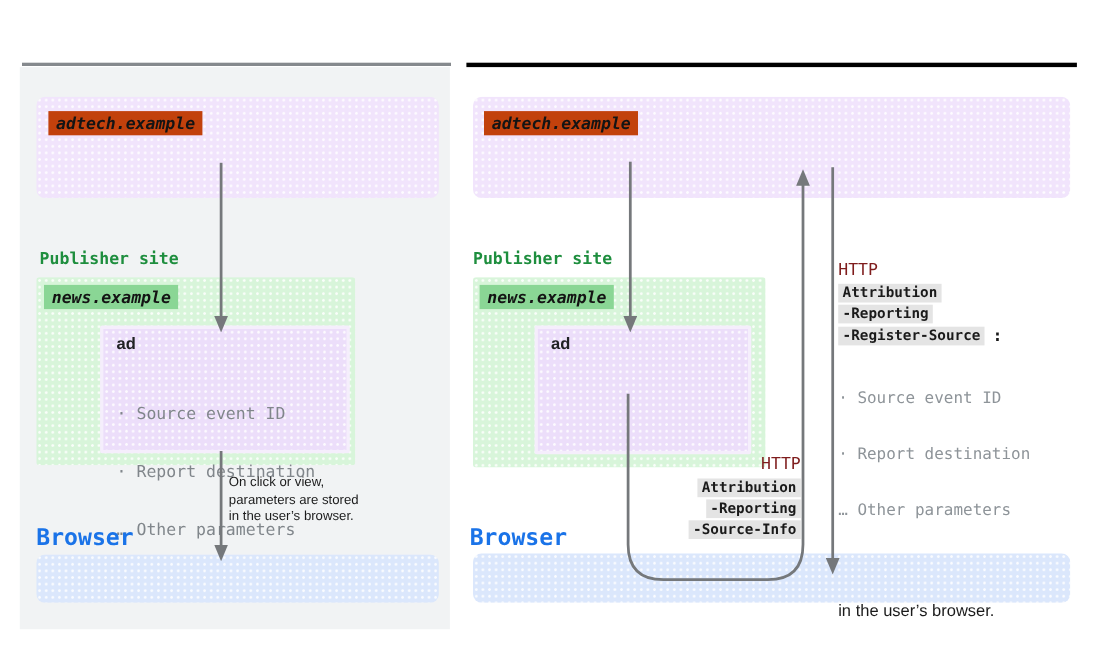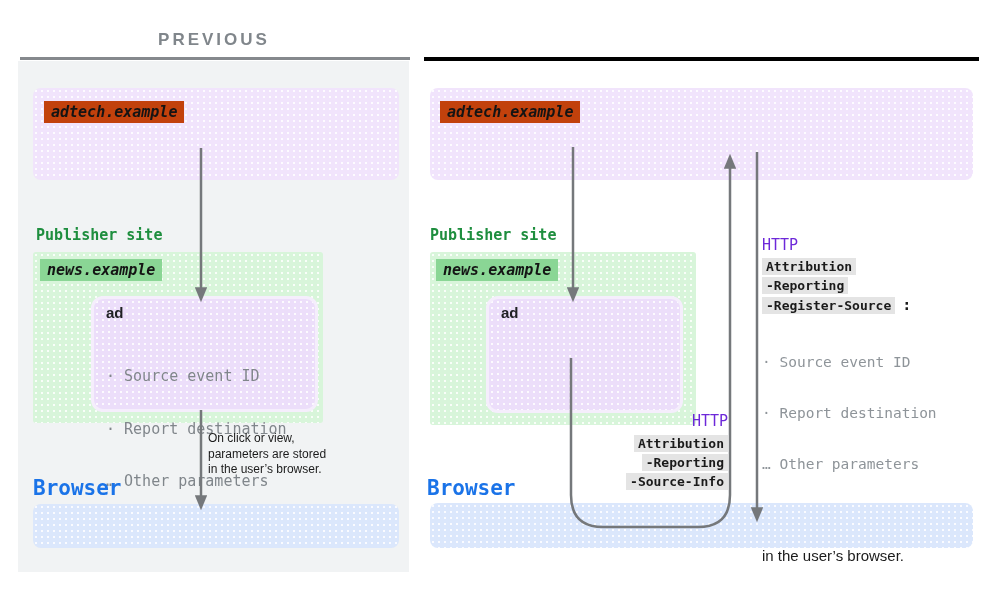--- a/index.html
+++ b/index.html
@@ -30,48 +30,47 @@
     position:absolute;font-family:"DejaVu Sans Mono","Liberation Mono",monospace;
     font-size:15px;font-weight:bold;font-style:italic;color:#141414;
     padding:2px 7px;white-space:pre;
   }
   .chip-purple{background:#c2410c;}
   .chip-green{background:#8ad695;}
   .site-label{position:absolute;font-family:"DejaVu Sans Mono","Liberation Mono",monospace;
     font-size:15px;font-weight:bold;color:#1e8e3e;white-space:pre;}
   .browser-label{position:absolute;font-family:"DejaVu Sans Mono","Liberation Mono",monospace;
     font-size:21px;font-weight:bold;color:#1a73e8;white-space:pre;}
-  .ad-box{position:absolute;background-color:#ecdefa;border:3px solid #f5eefc;border-radius:12px;}
+  .ad-box{position:absolute;background-color:#ecdefa;border:3px solid #f5eefc;border-radius:2px;}
   .ad-title{position:absolute;left:12px;top:5px;font-size:15px;font-weight:bold;color:#202124;}
   .ad-params{position:absolute;left:12px;top:34px;font-family:"DejaVu Sans Mono","Liberation Mono",monospace;
     font-size:15px;line-height:17.5px;color:#80868b;white-space:pre;}
   .note{position:absolute;font-size:12px;line-height:15.5px;color:#1b1b1b;}
   
   .hdr-block{position:absolute;display:flex;flex-direction:column;}
   .hdr-right{align-items:flex-end;}
   .hdr-left{align-items:flex-start;}
-  .http-label{font-family:"DejaVu Sans Mono","Liberation Mono",monospace;font-size:15px;color:#6d28d9;
+  .http-label{font-family:"DejaVu Sans Mono","Liberation Mono",monospace;font-size:15px;color:#7f1d1d;
     margin-bottom:5px;white-space:pre;}
   .hdr-chip{font-family:"DejaVu Sans Mono","Liberation Mono",monospace;font-size:13px;font-weight:bold;
     color:#1a1a1a;background:#e4e4e4;padding:1px 4px;margin-bottom:2px;white-space:pre;}
   .hdr-row{display:flex;align-items:center;}
   .hdr-colon{font-family:"DejaVu Sans Mono","Liberation Mono",monospace;font-size:15px;font-weight:bold;
     color:#1a1a1a;margin-left:7px;}
   .hdr-params{font-family:"DejaVu Sans Mono","Liberation Mono",monospace;font-size:14.5px;line-height:17px;
     color:#8e9499;white-space:pre;margin-top:6px;}
   .storage-note{margin-top:22px;font-family:"Liberation Sans","DejaVu Sans",sans-serif;
     font-size:15px;line-height:18px;color:#1b1b1b;}
   svg.arrows{position:absolute;left:0;top:0;pointer-events:none;}
 </style>
 </head>
 <body>
 
 <div class="stage">
 
-  <div class="col-title title-prev">PREVIOUS</div>
   <div class="rule rule-prev"></div>
   <div class="rule rule-curr"></div>
 
   <div class="abs panel-prev-bg"></div>
 
   <div class="box purple-box dotted" style="left:33px;top:88px;width:366px;height:92px;"></div>
   <div class="domain-chip chip-purple" style="left:44px;top:101px;">adtech.example</div>
 
   <div class="site-label" style="left:36px;top:226px;">Publisher site</div>
 

